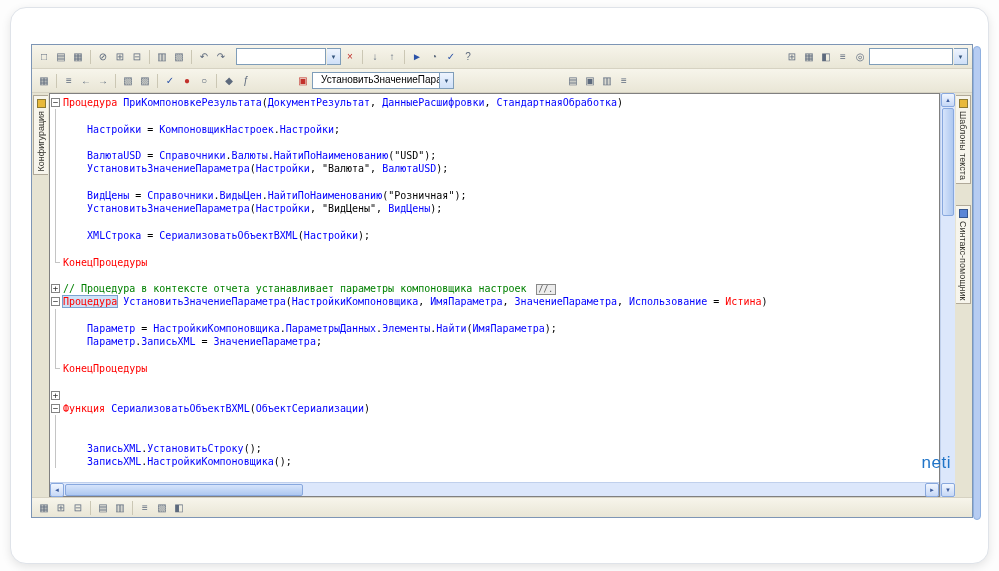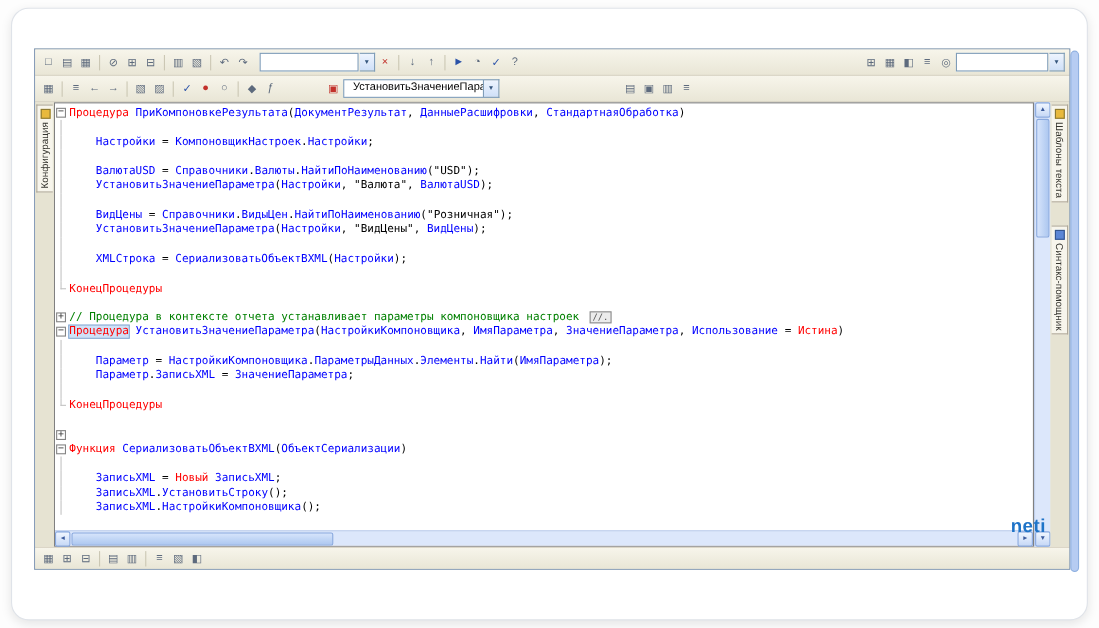--- a/index.html
+++ b/index.html
@@ -71,21 +71,21 @@
     font-size:6px;color:#3a5a9c;background:linear-gradient(#f0f6ff,#c6d8f6);
     border:1px solid #88a8de;border-radius:2px}
   .htrack{flex:1;height:14px;position:relative}
   .hthumb{position:absolute;left:1px;top:1px;width:238px;height:12px;
     background:linear-gradient(#d6e4fb,#aec8f0);border:1px solid #88a8de;border-radius:2px}
   .vtrack{flex:1;width:15px;position:relative}
   .vthumb{position:absolute;top:1px;left:1px;width:12px;height:108px;
     background:linear-gradient(90deg,#d6e4fb,#aec8f0);border:1px solid #88a8de;border-radius:2px}
   .outer-strip{position:absolute;right:7px;top:38px;width:8px;height:474px;
     background:#b6ccf2;border:1px solid #8fb0e0;border-radius:4px}
-  .watermark{position:absolute;right:37px;bottom:74px;font-size:17px;font-weight:bold;
+  .watermark{position:absolute;right:37px;bottom:90px;font-size:17px;font-weight:normal;
     color:var(--acc);letter-spacing:.5px}
 </style>
 </head>
 <body>
 
 <div class="card">
   <div class="app">
 
     <div class="trow">
       <span class="tgroup">
@@ -188,21 +188,21 @@
             <div class="cl"><span class="fold"><span class="fm">−</span></span><span class="code"><span class="tk tsel">Процедура</span><span class="to"> </span><span class="ti">УстановитьЗначениеПараметра</span><span class="to">(</span><span class="ti">НастройкиКомпоновщика</span><span class="to">, </span><span class="ti">ИмяПараметра</span><span class="to">, </span><span class="ti">ЗначениеПараметра</span><span class="to">, </span><span class="ti">Использование</span><span class="to"> = </span><span class="tk">Истина</span><span class="to">)</span></span></div>
             <div class="cl"><span class="fold"><span class="fl"></span></span><span class="code"></span></div>
             <div class="cl"><span class="fold"><span class="fl"></span></span><span class="code"><span class="to">    </span><span class="ti">Параметр</span><span class="to"> = </span><span class="ti">НастройкиКомпоновщика</span><span class="to">.</span><span class="ti">ПараметрыДанных</span><span class="to">.</span><span class="ti">Элементы</span><span class="to">.</span><span class="ti">Найти</span><span class="to">(</span><span class="ti">ИмяПараметра</span><span class="to">);</span></span></div>
             <div class="cl"><span class="fold"><span class="fl"></span></span><span class="code"><span class="to">    </span><span class="ti">Параметр</span><span class="to">.</span><span class="ti">ЗаписьXML</span><span class="to"> = </span><span class="ti">ЗначениеПараметра</span><span class="to">;</span></span></div>
             <div class="cl"><span class="fold"><span class="fl"></span></span><span class="code"></span></div>
             <div class="cl"><span class="fold"><span class="fe"></span></span><span class="code"><span class="tk">КонецПроцедуры</span></span></div>
             <div class="cl"><span class="fold"></span><span class="code"></span></div>
             <div class="cl"><span class="fold"><span class="fp">+</span></span></div>
             <div class="cl"><span class="fold"><span class="fm">−</span></span><span class="code"><span class="tk">Функция</span><span class="to"> </span><span class="ti">СериализоватьОбъектВXML</span><span class="to">(</span><span class="ti">ОбъектСериализации</span><span class="to">)</span></span></div>
             <div class="cl"><span class="fold"><span class="fl"></span></span><span class="code"></span></div>
-            <div class="cl"><span class="fold"><span class="fl"></span></span><span class="code"><span class="to">    </span><span class="ti">ЗаписьXML</span><span class="to"> = </span><span class="tk">Новый</span><span class="to"> </span><span class="ti">ЗаписьXML</span><span class="to">;</span></span></div>
+            <div class="cl"><span class="fold"><span class="fl"></span></span></div>
             <div class="cl"><span class="fold"><span class="fl"></span></span><span class="code"><span class="to">    </span><span class="ti">ЗаписьXML</span><span class="to">.</span><span class="ti">УстановитьСтроку</span><span class="to">();</span></span></div>
             <div class="cl"><span class="fold"><span class="fl"></span></span><span class="code"><span class="to">    </span><span class="ti">ЗаписьXML</span><span class="to">.</span><span class="ti">НастройкиКомпоновщика</span><span class="to">();</span></span></div>
           </div>
         <div class="hscroll">
           <span class="sbtn">◄</span>
           <span class="htrack">
             <span class="hthumb"></span>
           </span>
           <span class="sbtn">►</span>
         </div>

